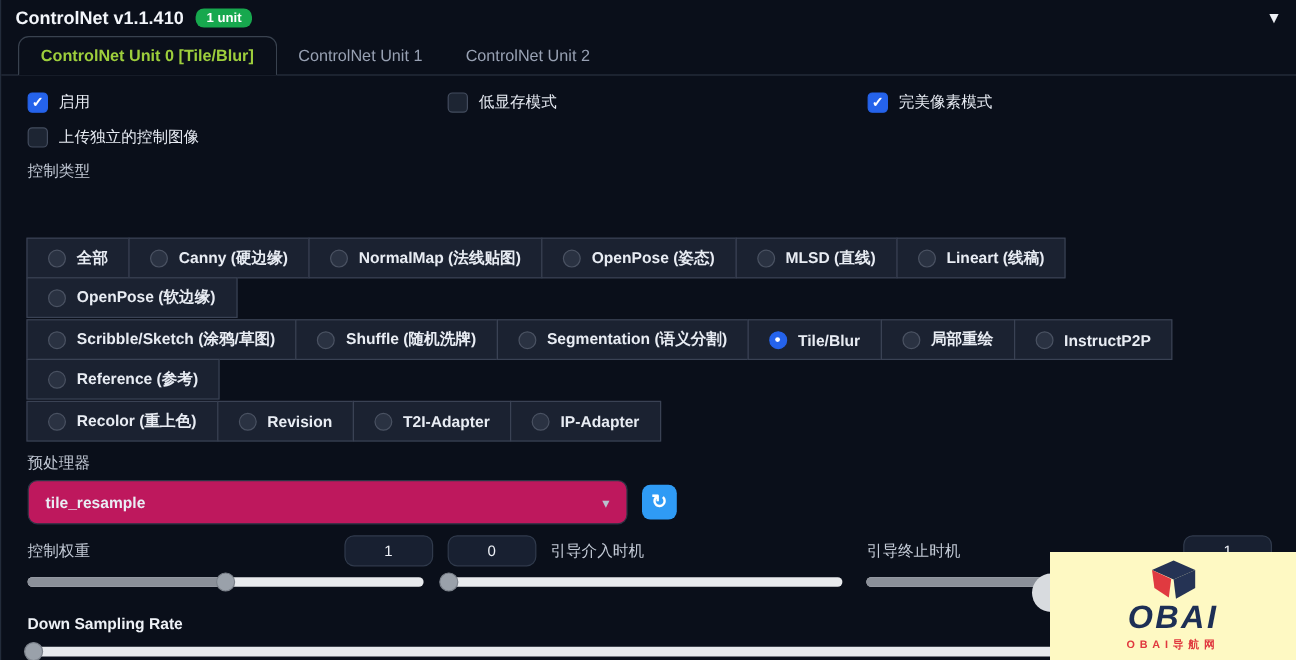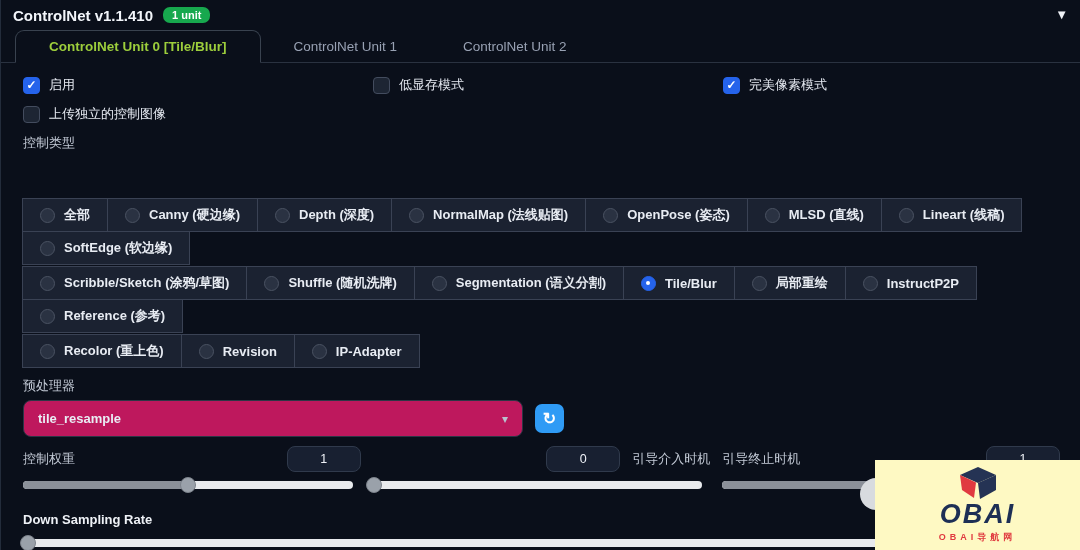--- a/index.html
+++ b/index.html
@@ -15,21 +15,21 @@
   .header { display:flex; align-items:flex-start; padding:7px 12px 4px 12px; }
   .header-title { font-size:15px; font-weight:700; color:#f2f5fa; }
   .badge {
     margin-left:10px; background:#17a84e; color:#fff; font-size:11px; font-weight:700;
     padding:2px 9px; border-radius:7px;
   }
   .collapse { margin-left:auto; color:#eef1f6; font-size:13px; cursor:pointer; }
   
   .tabbar { display:flex; align-items:flex-end; padding:2px 14px 0 14px; border-bottom:1px solid #2a3240; }
   .tab {
-    font-size:13.5px; color:#98a1b3; padding:8px 33px; cursor:pointer; white-space:nowrap;
+    font-size:13.5px; color:#98a1b3; padding:8px 18px; cursor:pointer; white-space:nowrap;
   }
   .tab.active {
     color:#9dce3c; font-weight:700;
     border:1px solid #39424f; border-bottom:1px solid #0a0f1a;
     border-radius:9px 9px 0 0; margin-bottom:-1px; background:#0a0f1a;
   }
   
   .content { padding:13px 20px 0 22px; }
   .cb-row { display:flex; margin-bottom:11px; }
   .cb { display:flex; align-items:center; gap:9px; cursor:pointer; }
@@ -73,21 +73,21 @@
   .caret::after { content:"▾"; }
   .refresh-wrap { display:flex; align-items:flex-end; padding-bottom:4px; }
   .refresh-btn {
     width:29px; height:29px; border-radius:7px; background:#2f9bf5; border:none;
     color:#fff; font-size:16px; font-weight:700; cursor:pointer; line-height:1;
     display:flex; align-items:center; justify-content:center;
   }
   
   .slider-grid { display:flex; gap:12px; margin-bottom:7px; }
   .slider-col { flex:1; }
-  .num-row { display:flex; align-items:center; margin-bottom:9px; height:26px;justify-content:flex-end; }
+  .num-row { display:flex; align-items:center; margin-bottom:9px; height:26px; }
   .numbox {
     margin-left:auto; width:74px; height:26px; background:#182031; border:1px solid #303a4c;
     border-radius:8px; color:#eef1f7; font-size:12.5px; text-align:center;
     font-family:"Liberation Sans", sans-serif;
   }
   .track {
     position:relative; height:8px; border-radius:4px; background:#e8eaed; margin:4px 8px 10px 0;
   }
   .fill { position:relative; height:8px; border-radius:4px 0 0 4px; background:#8b9099; }
   .handle {
@@ -154,41 +154,37 @@
     <div class="chip">
         <span class="radio"></span>
         <span class="chip-label">全部</span>
       </div>
     <div class="chip">
         <span class="radio"></span>
         <span class="chip-label">Canny (硬边缘)</span>
       </div>
     <div class="chip">
         <span class="radio"></span>
-        <span class="chip-label">Depth (深度)</span>
-      </div>
-    <div class="chip">
-        <span class="radio"></span>
         <span class="chip-label">NormalMap (法线贴图)</span>
       </div>
     <div class="chip">
         <span class="radio"></span>
         <span class="chip-label">OpenPose (姿态)</span>
       </div>
     <div class="chip">
         <span class="radio"></span>
         <span class="chip-label">MLSD (直线)</span>
       </div>
     <div class="chip">
         <span class="radio"></span>
         <span class="chip-label">Lineart (线稿)</span>
       </div>
     <div class="chip">
         <span class="radio"></span>
-        <span class="chip-label">SoftEdge (软边缘)</span>
+        <span class="chip-label">OpenPose (软边缘)</span>
       </div>
     <div class="break"></div>
     <div class="chip">
         <span class="radio"></span>
         <span class="chip-label">Scribble/Sketch (涂鸦/草图)</span>
       </div>
     <div class="chip">
         <span class="radio"></span>
         <span class="chip-label">Shuffle (随机洗牌)</span>
       </div>
@@ -213,20 +209,24 @@
         <span class="chip-label">Reference (参考)</span>
       </div>
     <div class="break"></div>
     <div class="chip">
         <span class="radio"></span>
         <span class="chip-label">Recolor (重上色)</span>
       </div>
     <div class="chip">
         <span class="radio"></span>
         <span class="chip-label">Revision</span>
+      </div>
+    <div class="chip">
+        <span class="radio"></span>
+        <span class="chip-label">T2I-Adapter</span>
       </div>
     <div class="chip">
         <span class="radio"></span>
         <span class="chip-label">IP-Adapter</span>
       </div>
   </div>
 
   <div class="dd-row">
     <div class="dd-col1">
       <div class="field-label">预处理器</div>

